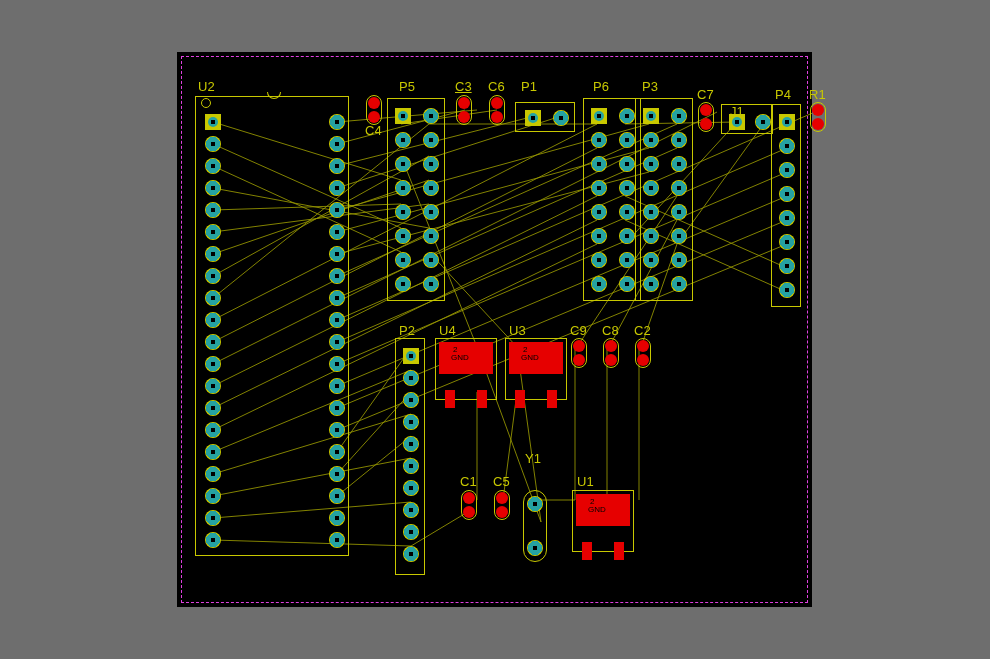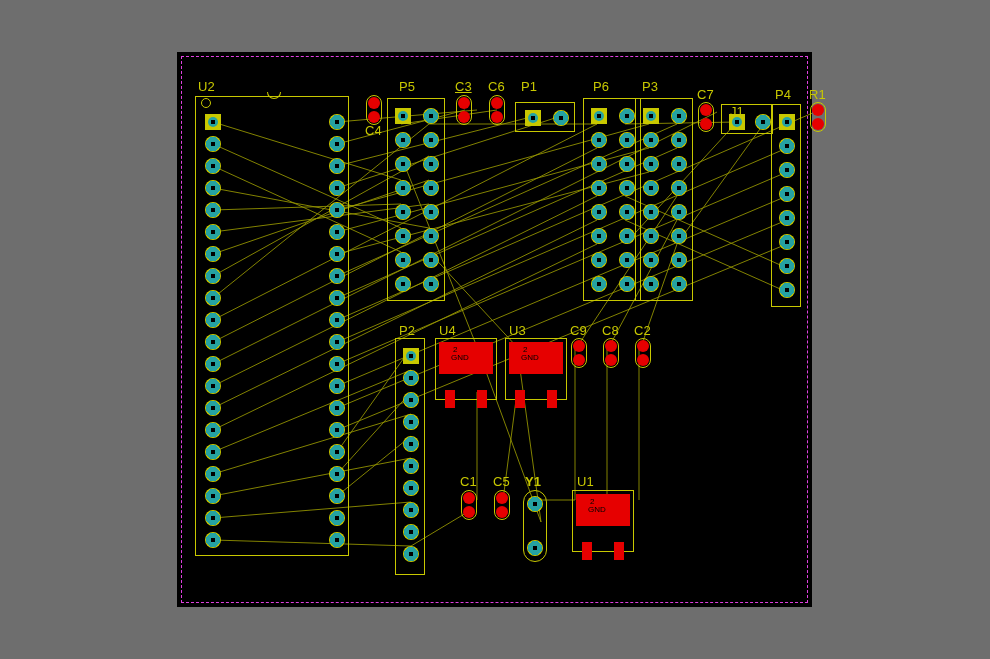--- a/index.html
+++ b/index.html
@@ -118,21 +118,21 @@
       <div class="label" style="left: 598px; top: 36px;">P4</div>
       <div class="label" style="left: 632px; top: 36px;">R1</div>
       <div class="label" style="left: 222px; top: 272px;">P2</div>
       <div class="label" style="left: 262px; top: 272px;">U4</div>
       <div class="label" style="left: 332px; top: 272px;">U3</div>
       <div class="label" style="left: 393px; top: 272px;">C9</div>
       <div class="label" style="left: 425px; top: 272px;">C8</div>
       <div class="label" style="left: 457px; top: 272px;">C2</div>
       <div class="label" style="left: 283px; top: 423px;">C1</div>
       <div class="label" style="left: 316px; top: 423px;">C5</div>
-      <div class="label" style="left: 348px; top: 423px; font-weight: bold;">Y1</div>
+      <div class="label" style="left: 348px; top: 400px;">Y1</div>
       <div class="label" style="left: 400px; top: 423px;">U1</div>
       <div class="cu-oval" style="left: 191px; top: 45px; width: 12px; height: 12px;"></div>
       <div class="cu-oval" style="left: 191px; top: 59px; width: 12px; height: 12px;"></div>
       <div class="silk-rect" style="left: 189px; top: 43px; width: 16px; height: 30px; border-radius: 8px;"></div>
       <div class="cu-oval" style="left: 281px; top: 45px; width: 12px; height: 12px;"></div>
       <div class="cu-oval" style="left: 281px; top: 59px; width: 12px; height: 12px;"></div>
       <div class="silk-rect" style="left: 279px; top: 43px; width: 16px; height: 30px; border-radius: 8px;"></div>
       <div class="cu-oval" style="left: 314px; top: 45px; width: 12px; height: 12px;"></div>
       <div class="cu-oval" style="left: 314px; top: 59px; width: 12px; height: 12px;"></div>
       <div class="silk-rect" style="left: 312px; top: 43px; width: 16px; height: 30px; border-radius: 8px;"></div>

